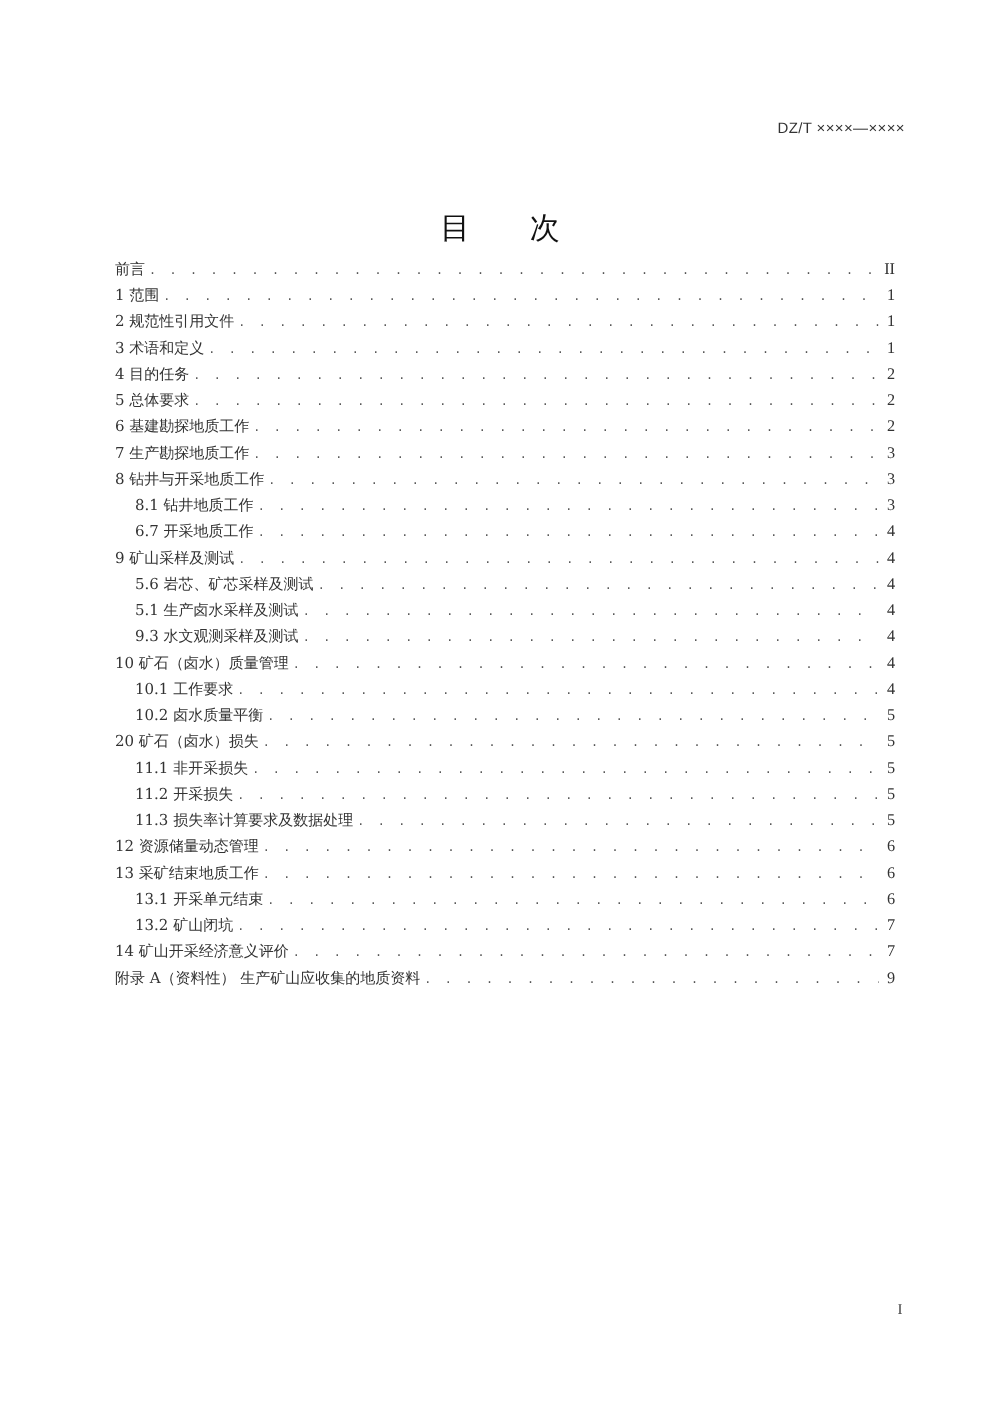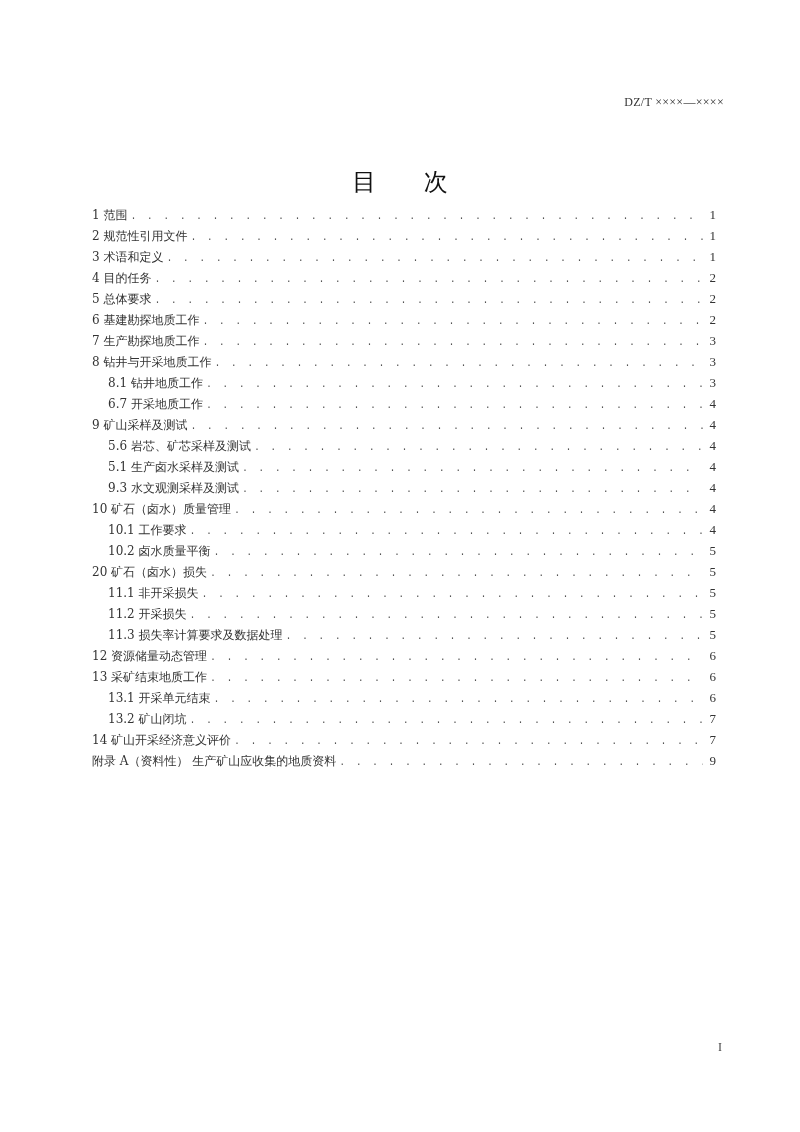--- a/index.html
+++ b/index.html
@@ -1,19 +1,19 @@
 <!DOCTYPE html>
 <html><head>
 <meta charset="utf-8">
 <style>
   html, body { margin: 0; padding: 0; background: #ffffff; }
   body { width: 800px; height: 1132px; position: relative; overflow: hidden;
          font-family: "DejaVu Serif", "Liberation Serif", serif; color: #222; }
   .header-code { position: absolute; top: 95px; right: 76px; font-size: 12px;
-                 font-family: Liberation Serif, serif; color: #333; letter-spacing: 0.3px; }
+                 font-family: Liberation Sans, sans-serif; color: #333; letter-spacing: 0.3px; }
   .title { position: absolute; top: 166px; left: 0; width: 820px; text-align: center;
            font-family: "DejaVu Sans", sans-serif; font-size: 24px; color: #111; letter-spacing: 20px; }
   .toc { position: absolute; top: 207px; left: 92px; width: 624px; }
   .toc-row { display: flex; align-items: baseline; height: 21px; font-size: 12px; white-space: nowrap; }
   .toc-row.lvl2 { padding-left: 16px; }
   .toc-row.appendix { height: 26px; justify-content: space-between; }
   .toc-row .label { flex: 0 0 auto; padding-right: 3px; color: #333; }
   .toc-row .dots { flex: 1 1 auto; overflow: hidden; color: #555; letter-spacing: 2.2px;
                    font-family: "Liberation Mono", monospace; font-size: 10px; }
   .toc-row .dots::before { content: ". . . . . . . . . . . . . . . . . . . . . . . . . . . . . . . . . . . . . . . . . . . . . . . . . . . . . . . . . . . . . . . . . . . . . . . . . . . . . . . . . . . . . . . . . . . . . . . . . . . . . . . . . . . . . . . . . . . . . . . . . . . . . . . . . . . . . . . . . . . . . . . . . . . . . . . . . . . . . . . . . . . . . . . . . . . . . . . . . . . . "; }
@@ -23,20 +23,25 @@
                  font-family: "Liberation Serif", serif; color: #444; }
 </style>
 </head>
 <body>
 
 <div class="header-code">DZ/T ××××—××××</div>
 
 <div class="title">目 次</div>
 
 <div class="toc">
+  <div class="toc-row">
+      <span class="label">前言</span>
+      <span class="dots"></span>
+      <span class="page">II</span>
+    </div>
   <div class="toc-row">
       <span class="label">1 范围</span>
       <span class="dots"></span>
       <span class="page">1</span>
     </div>
   <div class="toc-row">
       <span class="label">2 规范性引用文件</span>
       <span class="dots"></span>
       <span class="page">1</span>
     </div>

